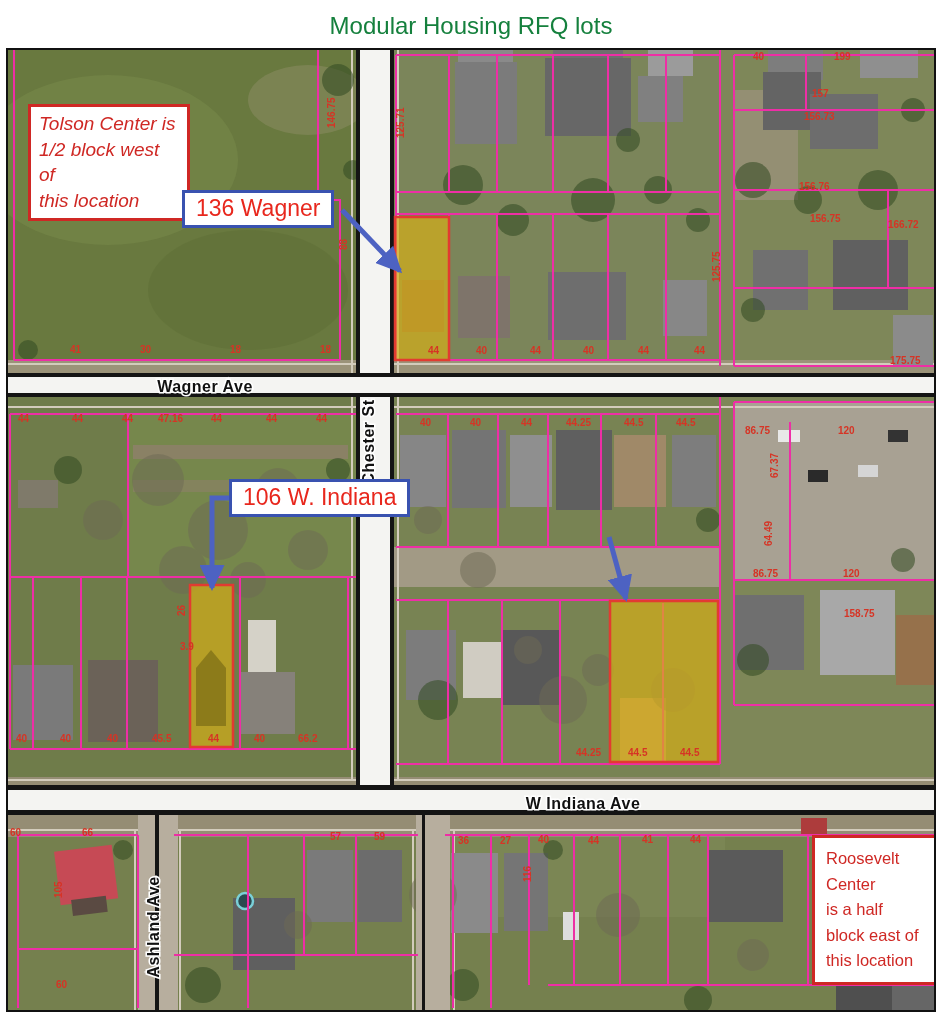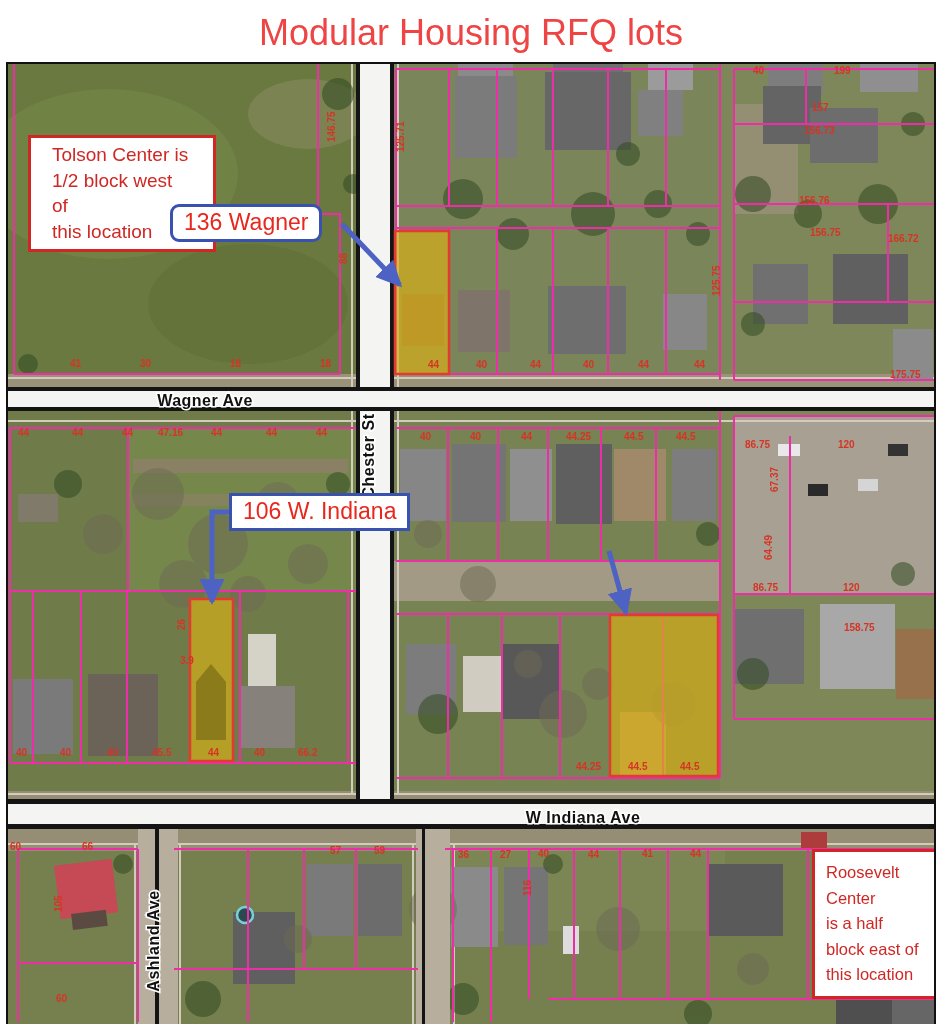--- a/index.html
+++ b/index.html
@@ -2,38 +2,38 @@
 <html style="--parcel-line: #ee2ea6; --highlight-fill: #d9af16; --highlight-stroke: #e23b31; --label-border: #3952b0; --label-text: #e8271d; --arrow: #4d62c2; --callout: #cf2824; --dimension-text: #d63425; --road-label: #111111;"><head>
 <meta charset="utf-8">
 <style>
   :root{
     --parcel-line:#ee2ea6; --highlight-fill:#d9af16; --highlight-stroke:#e23b31;
     --label-border:#3952b0; --label-text:#e8271d; --arrow:#4d62c2;
     --callout:#cf2824; --dimension-text:#d63425; --road-label:#111111;
   }
   html,body{margin:0;padding:0;background:#fff;width:942px;height:1024px;overflow:hidden;
     font-family:"Liberation Sans",sans-serif;}
-  h1.page-title{margin:12px 0 8px 0;text-align:center;font-size:36px;font-weight:400;color:#ef4444;}
+  h1.page-title{margin:12px 0 8px 0;text-align:center;font-size:24px;font-weight:400;color:#15803d;}
   .map-wrap{position:relative;width:926px;height:960px;margin-left:6px;border:2px solid #111;
     background:#7e885c;overflow:hidden;}
   .map-wrap svg{position:absolute;left:0;top:0;}
   
   .parcel{stroke:var(--parcel-line);stroke-width:2;fill:none;}
   .hl{fill:var(--highlight-fill);fill-opacity:.68;stroke:var(--highlight-stroke);stroke-width:2.5;}
   .street-label{font-family:"Liberation Sans",sans-serif;font-size:16px;font-weight:bold;
     fill:var(--road-label);stroke:#ffffff;stroke-width:3px;paint-order:stroke;letter-spacing:.5px;}
   .dim{font-family:"Liberation Sans",sans-serif;font-size:10px;font-weight:bold;fill:var(--dimension-text);}
   .arrow{stroke:var(--arrow);stroke-width:5;fill:none;}
   #ah path{fill:var(--arrow);}
   
   .lot-label{position:absolute;background:#fff;border:3px solid var(--label-border);
     color:var(--label-text);font-size:23px;padding:2px 11px;white-space:nowrap;line-height:1.2;}
   .callout{position:absolute;background:#fff;border:3px solid var(--callout);
     color:var(--callout);white-space:pre-line;}
-  .callout.tolson{left:20px;top:71px;width:140px;font-size:19px;line-height:1.35;padding:4px 21px;}
+  .callout.tolson{left:20px;top:54px;width:140px;font-size:19px;line-height:1.35;padding:4px 8px;font-style:italic;}
   .callout.roosevelt{left:804px;top:785px;width:101px;font-size:16.5px;font-weight:normal;
     line-height:1.55;padding:8px 11px;border-right-width:0;}
 </style>
 </head>
 <body>
 
 <h1 class="page-title">Modular Housing RFQ lots</h1>
 
 <div class="map-wrap">
   <svg width="926" height="960" viewBox="0 0 926 960">
@@ -302,15 +302,15 @@
     </g>
   </svg>
 
   <div class="callout tolson">Tolson Center is
 1/2 block west of
 this location</div>
   <div class="callout roosevelt">Roosevelt Center
 is a half
 block east of
 this location</div>
-  <div class="lot-label" style="left:162px;top:140px;border-radius:9px;">136 Wagner</div>
+  <div class="lot-label" style="left:174px;top:140px;">136 Wagner</div>
   <div class="lot-label" style="left:221px;top:429px;">106 W. Indiana</div>
 </div>
 
 </body></html>

